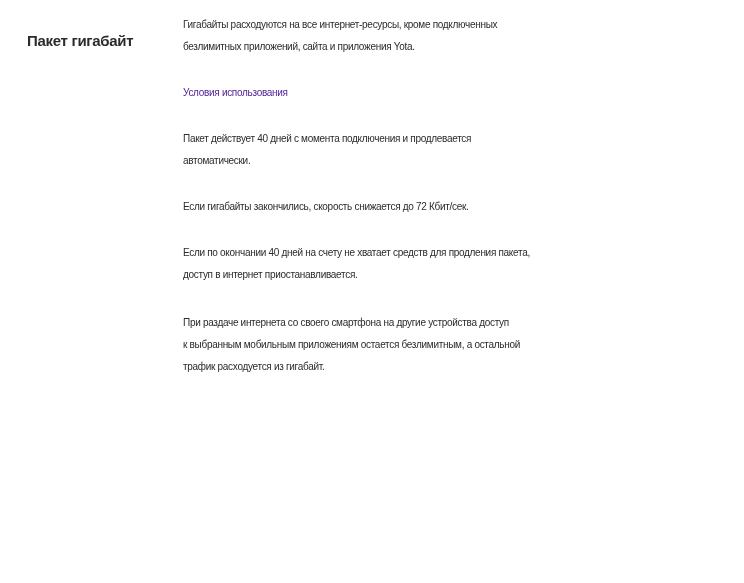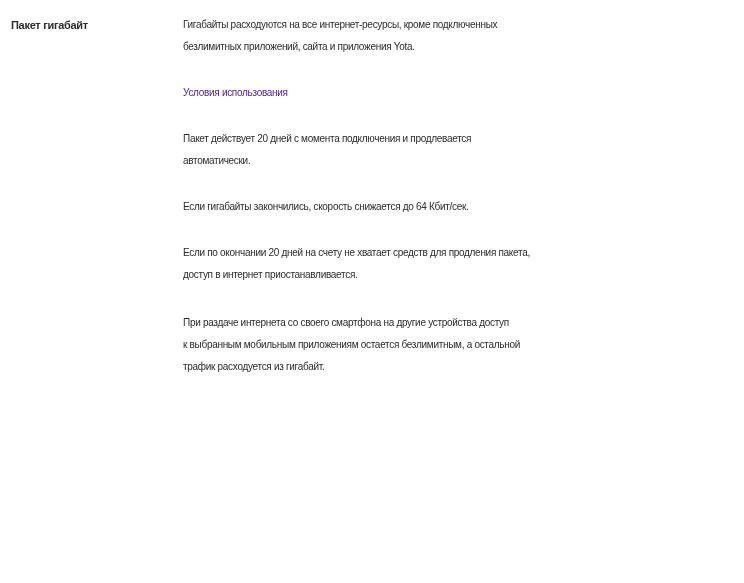--- a/index.html
+++ b/index.html
@@ -20,22 +20,22 @@
     padding-top: 14px;
     box-sizing: border-box;
   }
   .label-col {
     width: 183px;
     flex-shrink: 0;
     padding-left: 11px;
     box-sizing: border-box;
   }
   .section-title {
-    margin: 0;
-    font-size: 11px;
+    margin: 16px;
+    font-size: 15px;
     font-weight: 700;
     line-height: 22px;
     letter-spacing: -0.3px;
     color: #2b2b2b;
   }
   .content-col {
     flex: 1;
     padding-right: 16px;
     box-sizing: border-box;
   }
@@ -59,22 +59,22 @@
 <body>
 
 <div class="section-row">
   <div class="label-col">
     <h3 class="section-title">Пакет гигабайт</h3>
   </div>
   <div class="content-col">
     <p class="para">Гигабайты расходуются на все интернет-ресурсы, кроме подключенных
 безлимитных приложений, сайта и приложения Yota.</p>
     <p class="para muted">Условия использования</p>
-    <p class="para">Пакет действует 20 дней с момента подключения и продлевается
+    <p class="para">Пакет действует 40 дней с момента подключения и продлевается
 автоматически.</p>
-    <p class="para">Если гигабайты закончились, скорость снижается до 64 Кбит/сек.</p>
-    <p class="para">Если по окончании 20 дней на счету не хватает средств для продления пакета,
+    <p class="para">Если гигабайты закончились, скорость снижается до 72 Кбит/сек.</p>
+    <p class="para">Если по окончании 40 дней на счету не хватает средств для продления пакета,
 доступ в интернет приостанавливается.</p>
     <p class="para">При раздаче интернета со своего смартфона на другие устройства доступ
 к выбранным мобильным приложениям остается безлимитным, а остальной
 трафик расходуется из гигабайт.</p>
   </div>
 </div>
 
 </body></html>

